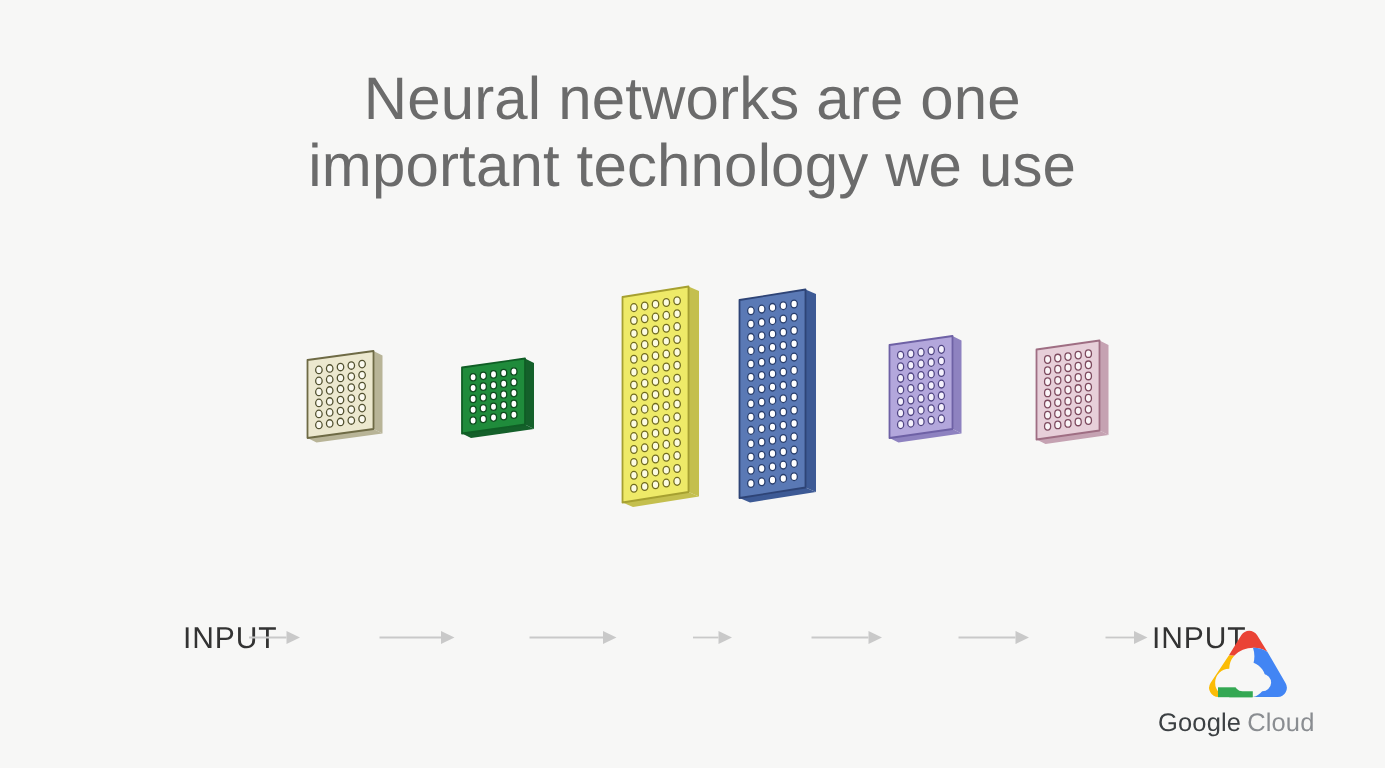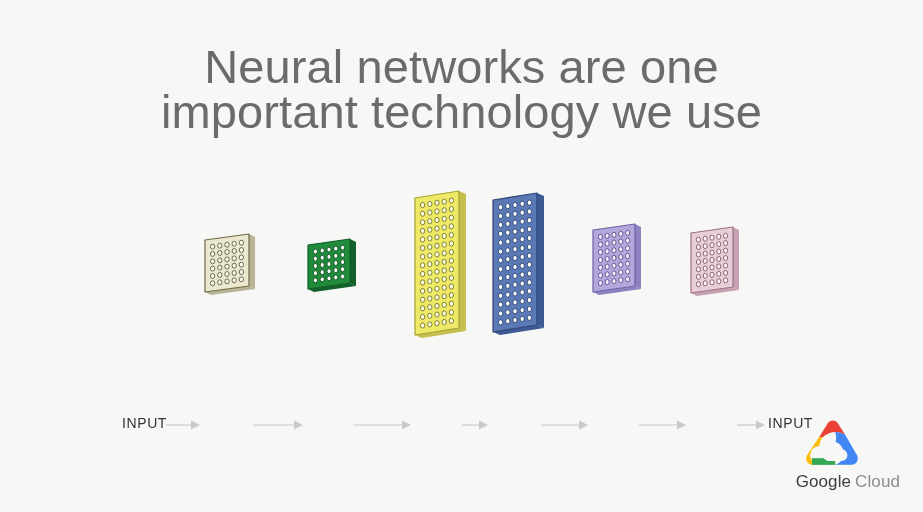--- a/index.html
+++ b/index.html
@@ -23,39 +23,39 @@
   }
 
   
   #title-block {
     position: absolute;
     top: 44px;
     left: 0;
     width: 923px;
     text-align: center;
     color: #6b6b6b;
-    font-size: 47px;
+    font-size: 40px;
     line-height: 45px;
     font-weight: 400;
     letter-spacing: 0.1px;
     white-space: pre-line;
   }
 
   
   #diagram {
     position: absolute;
     left: 0;
     top: 168px;
     width: 923px;
     height: 190px;
   }
   .diag-label {
     position: absolute;
     top: 247px;
-    font-size: 14px;
+    font-size: 20px;
     letter-spacing: 0.6px;
     color: #333333;
     white-space: nowrap;
   }
   #label-input  { left: 122px; }
   #label-output { left: 768px; }
 
   .conn {
     position: absolute;
     height: 10px;
@@ -84,21 +84,21 @@
     top: 0;
     width: 60px;
     height: 48px;
   }
   #gc-mark svg { display: block; }
   #gc-wordmark {
     position: absolute;
     left: 0;
     top: 52px;
     width: 128px;
-    text-align: right;
+    text-align: left;
     font-size: 17px;
     letter-spacing: 0.1px;
     white-space: nowrap;
   }
   #gc-word-google { color: #3c4043; }
   #gc-word-cloud  { color: #8a8d91; margin-left: 4px; }
 </style>
 </head>
 <body>
 

